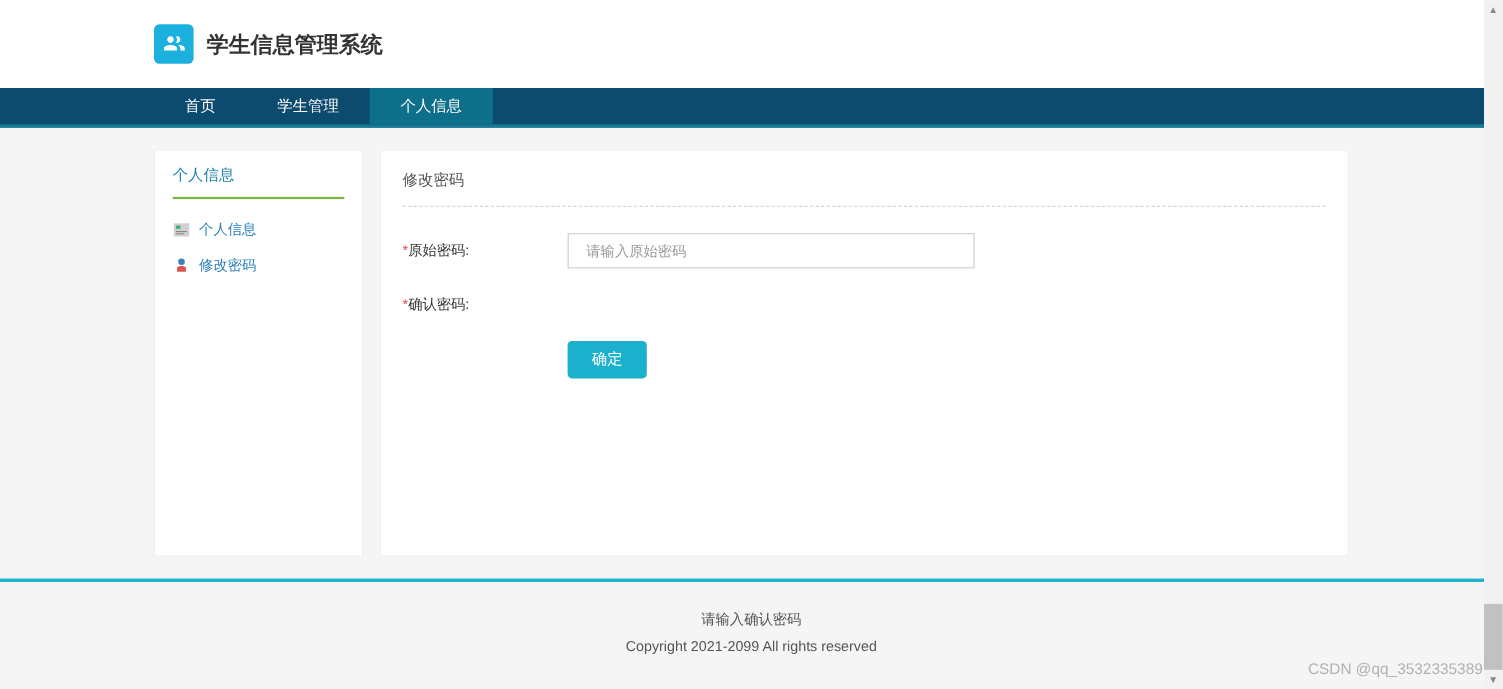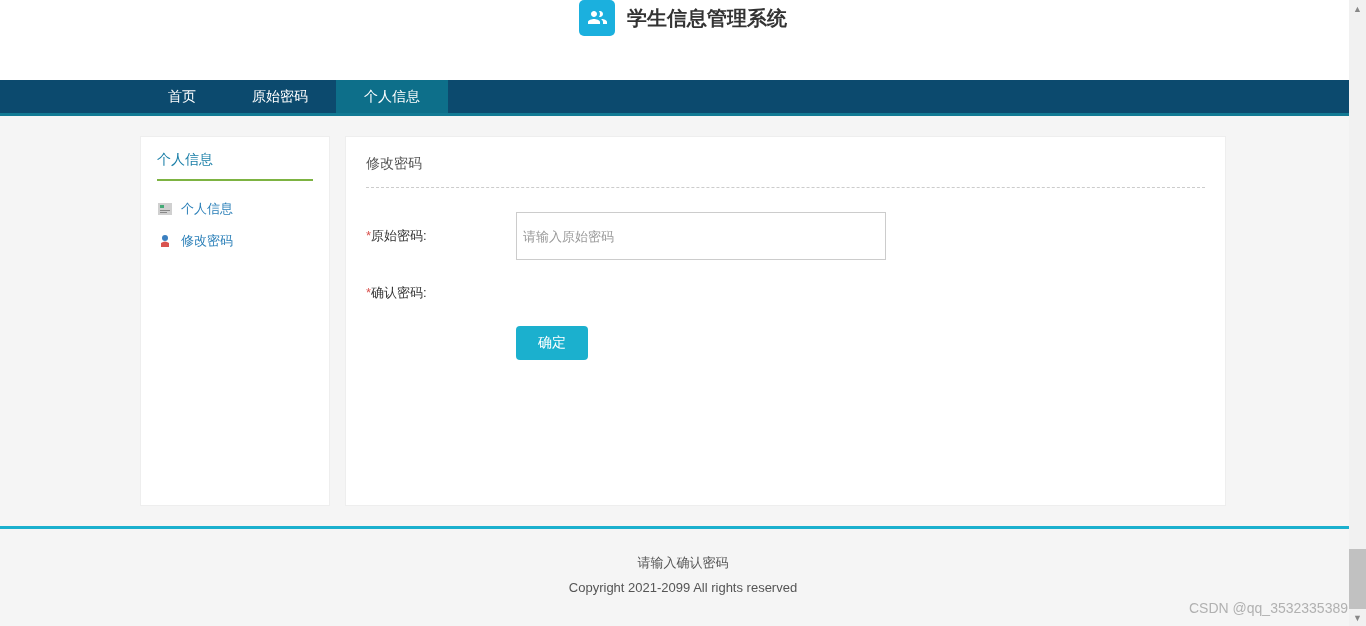--- a/index.html
+++ b/index.html
@@ -1,18 +1,18 @@
 <!DOCTYPE html>
 <html><head>
   <meta charset="utf-8">
   <style>
     * { margin: 0; padding: 0; box-sizing: border-box; }
     body { font-family: "Microsoft YaHei", Arial, sans-serif; background: #f5f5f5; font-size: 13px; color: #333; }
     
-    .header { background: #fff; height: 80px; display: flex; align-items: center; padding: 0 140px; justify-content: space-between; flex-direction: column; }
+    .header { background: #fff; height: 80px; display: flex; align-items: center; padding: 0 140px; justify-content: space-between; }
     .logo-area { display: flex; align-items: center; gap: 12px; }
     .logo-icon { width: 36px; height: 36px; background: #1bb0de; border-radius: 5px; display: flex; align-items: center; justify-content: center; }
     .logo-icon svg { width: 24px; height: 24px; fill: #fff; }
     .logo-text { font-size: 20px; font-weight: bold; color: #333; }
     .user-area { display: flex; align-items: center; gap: 4px; font-size: 13px; }
     .user-name { color: #d9534f; }
     .logout { display: flex; align-items: center; gap: 4px; margin-left: 18px; cursor: pointer; color: #333; }
     .logout-icon { width: 14px; height: 14px; background: #f0ad4e; border-radius: 50%; display: flex; align-items: center; justify-content: center; color: #fff; font-size: 10px; font-weight: bold; }
     
     .nav { background: #0c4a6e; height: 36px; display: flex; align-items: stretch; padding: 0 140px; border-bottom: 3px solid #127a94; }
@@ -24,21 +24,21 @@
     .sidebar-title { color: #1b7fa8; font-size: 14px; padding-bottom: 10px; border-bottom: 2px solid #7db342; margin-bottom: 12px; }
     .sidebar-item { display: flex; align-items: center; gap: 8px; padding: 7px 0; cursor: pointer; color: #2a7fb8; font-size: 13px; }
     .side-icon { width: 16px; height: 16px; display: inline-flex; align-items: center; justify-content: center; }
     
     .content { flex: 1; background: #fff; padding: 18px 20px; border: 1px solid #eee; min-height: 370px; }
     .content-title { color: #555; font-size: 14px; padding-bottom: 14px; border-bottom: 1px dashed #ccc; margin-bottom: 24px; }
     
     .form-row { display: flex; align-items: center; margin-bottom: 24px; }
     .form-label { width: 150px; text-align: left; color: #333; padding-right: 8px; font-size: 13px; }
     .required { color: #d9534f; }
-    .form-input { width: 370px; height: 48px; border: 1px solid #ccc; padding: 0 6px; font-size: 13px; color: #333; }
+    .form-input { width: 370px; height: 32px; border: 1px solid #ccc; padding: 0 16px; font-size: 13px; color: #333; }
     .form-input::placeholder { color: #999; }
     
     .btn-row { margin-left: 150px; }
     .btn-submit { background: #1bb0ce; color: #fff; border: none; padding: 8px 22px; cursor: pointer; border-radius: 4px; font-size: 14px; }
     
     .footer { border-top: 3px solid #1bb0ce; padding: 22px 0; text-align: center; color: #555; font-size: 13px; line-height: 1.9; background: #f5f5f5; }
     
     .watermark { position: fixed; bottom: 10px; right: 18px; color: rgba(120,120,120,0.55); font-size: 14px; text-align: right; }
     
     .scrollbar { position: fixed; right: 0; top: 0; width: 17px; height: 100%; background: #f1f1f1; }
@@ -56,21 +56,21 @@
       <svg viewBox="0 0 24 24">
           <path d="M9 11c1.66 0 3-1.34 3-3S10.66 5 9 5 6 6.34 6 8s1.34 3 3 3zm6 0c1.66 0 3-1.34 3-3s-1.34-3-3-3c-.35 0-.69.06-1 .17.62.79 1 1.77 1 2.83s-.38 2.04-1 2.83c.31.11.65.17 1 .17zM9 13c-2 0-6 1-6 3v2h12v-2c0-2-4-3-6-3zm8 0c-.29 0-.62.02-.97.05 1.16.84 1.97 1.97 1.97 2.95v2h4v-2c0-2-3.5-3-5-3z"></path>
         </svg>
     </div>
     <span class="logo-text">学生信息管理系统</span>
   </div>
 </div>
 
 <div class="nav">
   <div class="nav-item">首页</div>
-  <div class="nav-item">原始密码</div>
+  <div class="nav-item">学生管理</div>
   <div class="nav-item active">个人信息</div>
 </div>
 
 <div class="main">
   <div class="sidebar">
     <div class="sidebar-title">个人信息</div>
     <div class="sidebar-item">
       <span class="side-icon">
         <svg width="16" height="16" viewBox="0 0 16 16">
             <rect x="1" y="2" width="14" height="12" fill="#d0d0d0"></rect>

